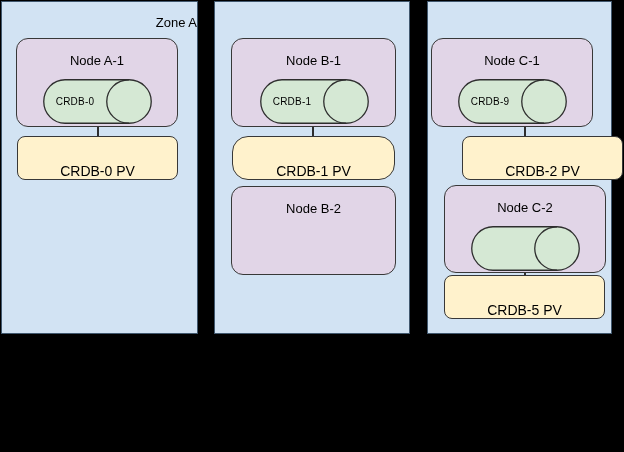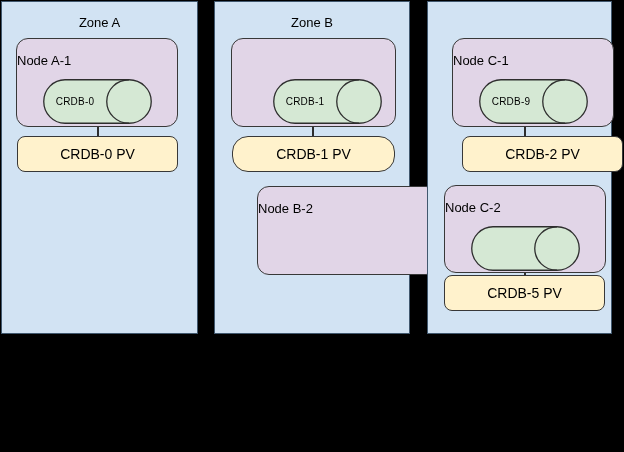--- a/index.html
+++ b/index.html
@@ -9,54 +9,54 @@
     overflow:hidden;
   }
   .zone{
     position:absolute;top:1px;height:333px;background:#D2E3F3;
     border:1px solid #41586E;box-sizing:border-box;
   }
   .zone-a{left:1px;width:197px;}
   .zone-b{left:214px;width:196px;}
   .zone-c{left:427px;width:185px;}
   .zone-title{
-    position:absolute;top:13px;left:0;right:0;text-align:center;
+    position:absolute;top:13px;left:0;right:0;text-align:right;
     font-size:13px;line-height:15px;
   }
   .node{
     position:absolute;background:#E1D5E7;border:1px solid #383838;
     border-radius:12px;box-sizing:border-box;
   }
   .node-title{
-    position:absolute;top:14px;left:0;right:0;text-align:left;
+    position:absolute;top:14px;left:0;right:0;text-align:center;
     font-size:13px;line-height:15px;
   }
   .node-a1{left:14px;top:36px;width:162px;height:89px;}
   .node-b1{left:16px;top:36px;width:165px;height:89px;}
-  .node-b2{left:16px;top:184px;width:181px;height:89px;margin-left:26px;}
-  .node-c1{left:24px;top:36px;width:162px;height:89px;}
+  .node-b2{left:16px;top:184px;width:165px;height:89px;}
+  .node-c1{left:3px;top:36px;width:162px;height:89px;}
   .node-c2{left:16px;top:183px;width:162px;height:88px;}
   .cyl{position:absolute;width:109px;height:45px;top:40px;}
   .cyl-a,.cyl-c{left:26px;}
-  .cyl-b{left:41px;}
+  .cyl-b{left:28px;}
   .cyl svg{display:block;}
   .cyl-label{
     position:absolute;left:0;top:0;width:64px;height:45px;
     display:flex;align-items:center;justify-content:center;
     font-size:10px;letter-spacing:0.2px;text-align:center;
   }
   .connector{position:absolute;width:2px;background:#2e2e2e;}
   .conn-a{left:95px;top:120px;height:15px;}
   .conn-b{left:97px;top:120px;height:15px;}
   .conn-c1{left:96px;top:120px;height:15px;}
   .conn-c2{left:96px;top:267px;height:15px;}
   .pv{
-    position:absolute;height:36px;background:#FFF2CC;border:1px solid #383838;
+    position:absolute;height:44px;background:#FFF2CC;border:1px solid #383838;
     border-radius:8px;box-sizing:border-box;
-    display:flex;align-items:center;justify-content:center;font-size:14px;
+    display:flex;align-items:flex-end;justify-content:center;font-size:14px;
   }
   .pv-a{left:15px;top:134px;width:161px;}
   .pv-b{left:17px;top:134px;width:163px;border-radius:16px;}
   .pv-c1{left:16px;top:134px;width:161px;margin-left:18px;}
   .pv-c2{left:16px;top:273px;width:161px;}
 </style>
 </head>
 <body>
 
 <div class="scene">
@@ -73,23 +73,23 @@
         </svg>
         <div class="cyl-label">CRDB-0</div>
       </div>
     </div>
     <div class="pv pv-a">
       <span>CRDB-0 PV</span>
     </div>
   </section>
 
   <section class="zone zone-b">
-    <div class="zone-title">Zone B</div>
     <div class="connector conn-b"></div>
     <div class="node node-b1">
+      <div class="node-title">Node B-1</div>
       <div class="cyl cyl-b">
         <svg width="109" height="45" viewBox="0 0 109 45">
           <path d="M 86 0.75 L 22 0.75 A 21.25 21.75 0 0 0 22 44.25 L 86 44.25 A 22.25 21.75 0 0 0 86 0.75 Z" fill="#D5E8D4" stroke="#2e2e2e" stroke-width="1.3" stroke-linejoin="round"></path>
           <path d="M 86 0.75 A 22.25 21.75 0 0 0 86 44.25" fill="none" stroke="#2e2e2e" stroke-width="1.3"></path>
         </svg>
         <div class="cyl-label">CRDB-1</div>
       </div>
     </div>
     <div class="pv pv-b">
       <span>CRDB-1 PV</span>

